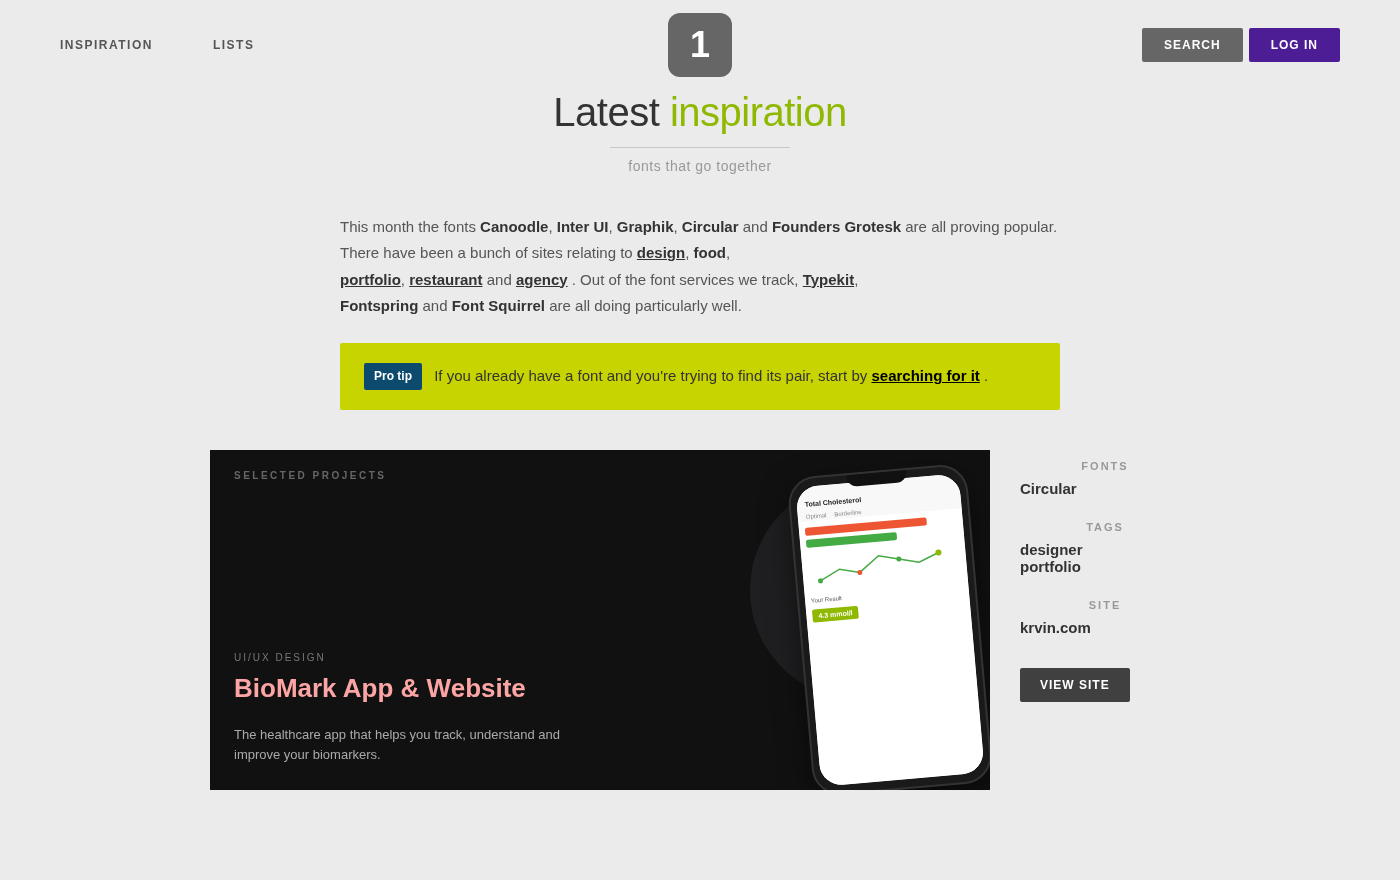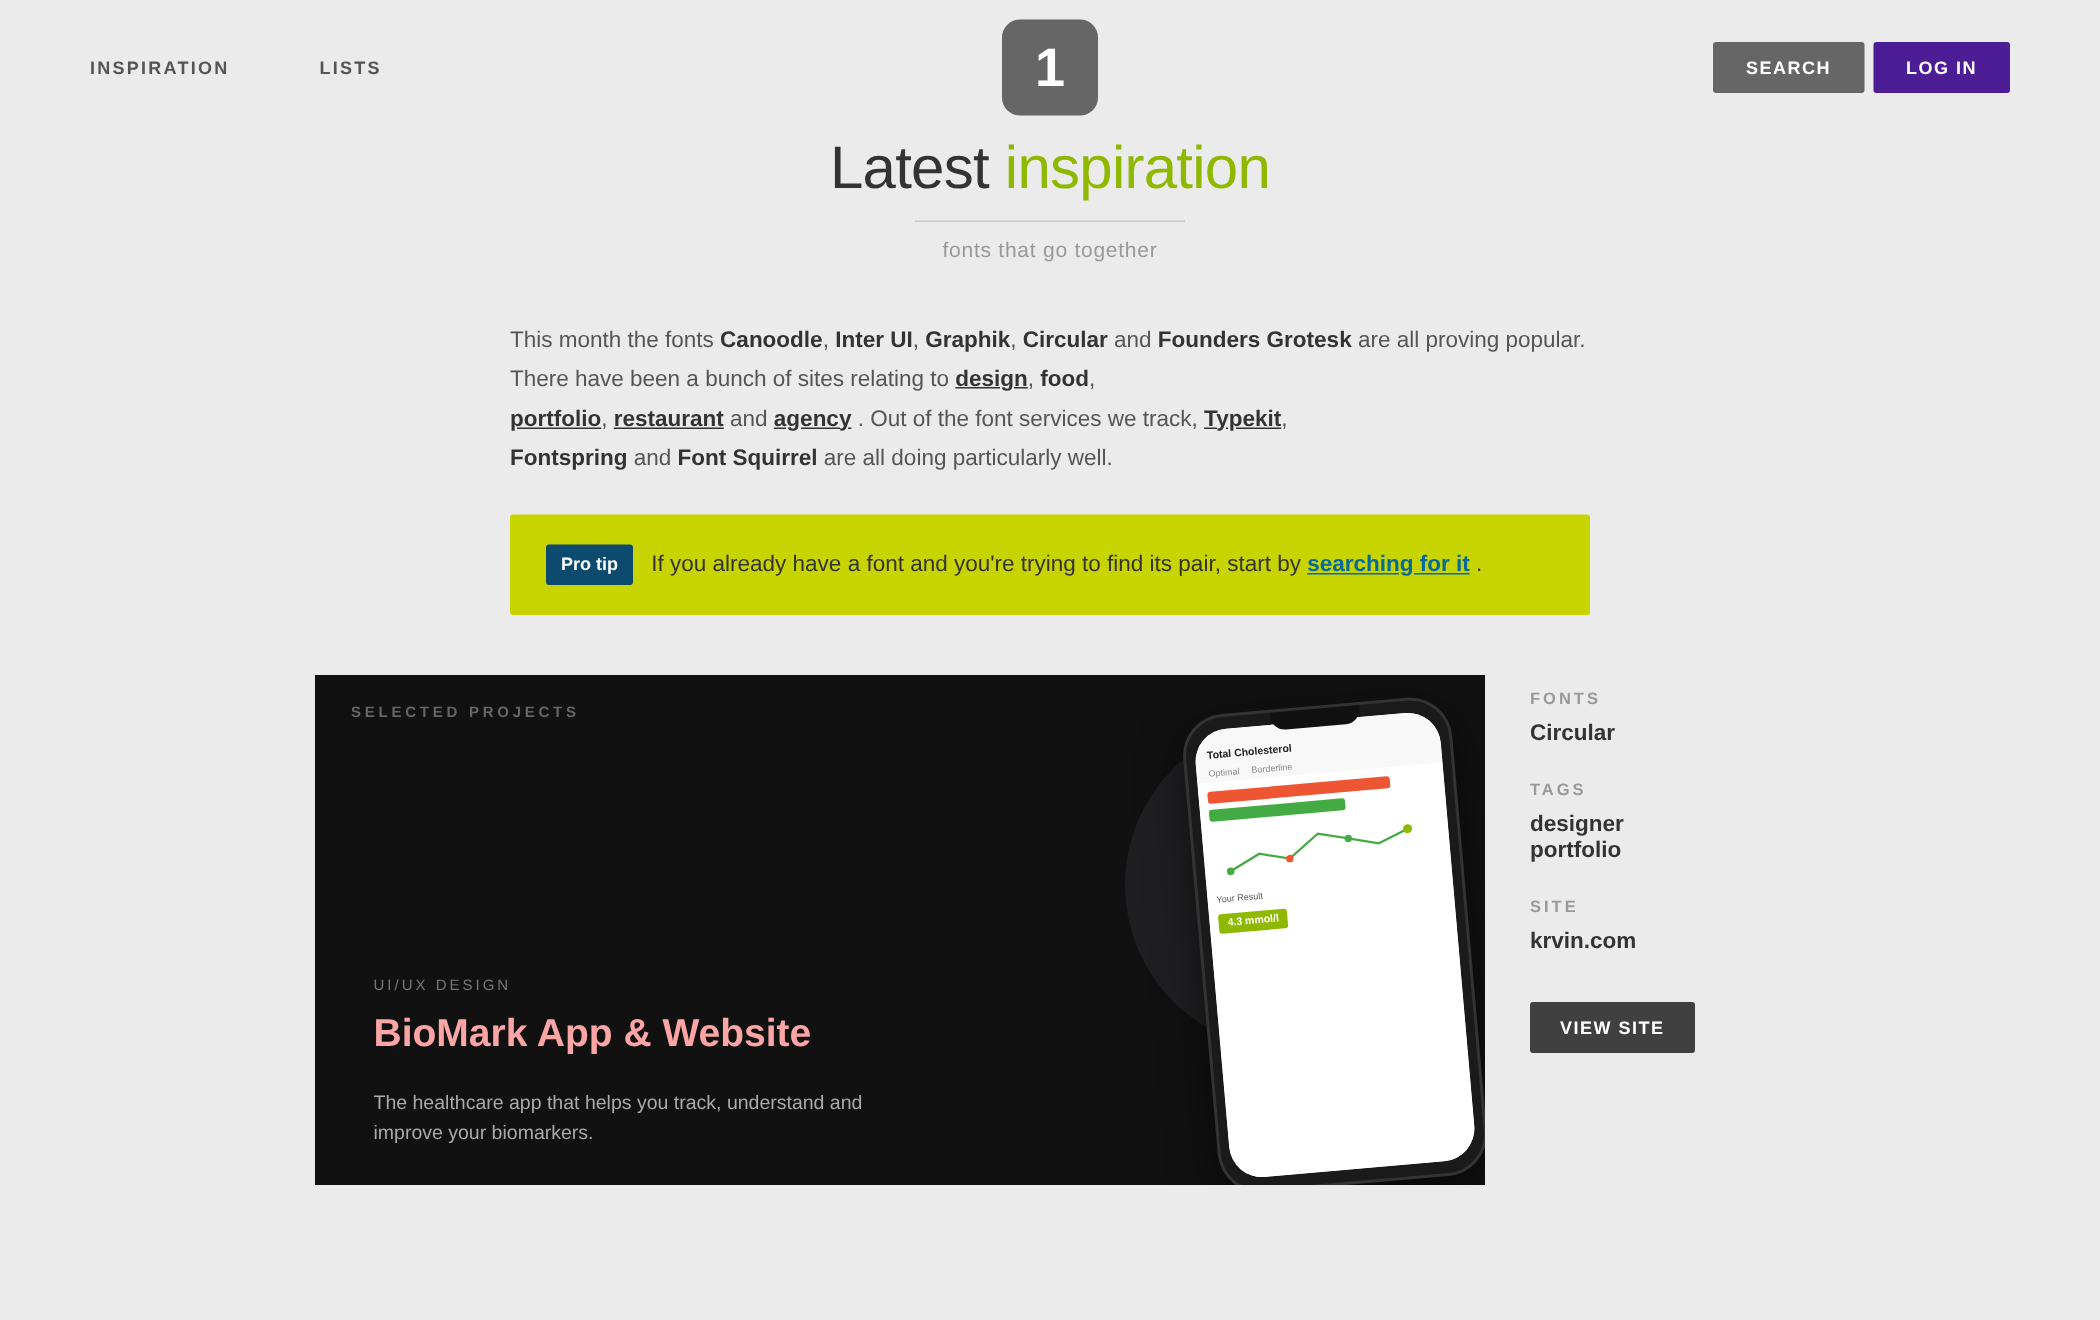--- a/index.html
+++ b/index.html
@@ -145,21 +145,21 @@
       padding: 4px 10px;
       border-radius: 2px;
       margin-right: 8px;
       vertical-align: middle;
     }
     .pro-tip-text {
       display: inline;
     }
     .pro-tip-link {
       font-weight: 700;
-      color: #0369a1;
+      color: #000000;
       text-decoration: underline;
       cursor: pointer;
     }
     .phone-mockup {
       width: 180px;
       height: 320px;
       background: #1a1a1a;
       border-radius: 28px;
       border: 2px solid #333;
       position: relative;
@@ -217,20 +217,21 @@
     .sidebar-section {
       margin-bottom: 24px;
     }
     .sidebar-label {
       font-size: 11px;
       font-weight: 600;
       letter-spacing: 2px;
       color: #999;
       text-transform: uppercase;
       margin-bottom: 8px;
+      text-align: center;
     }
     .sidebar-value {
       font-size: 15px;
       font-weight: 700;
       color: #333;
       cursor: pointer;
       display: block;
       text-decoration: none;
     }
 
@@ -333,21 +334,21 @@
 
   <div class="content-with-sidebar">
 
     <div class="project-wrapper">
       <div class="project-card-main">
 
         <div class="project-selected-label">SELECTED PROJECTS</div>
 
         <div style="display: flex; height: 340px; align-items: flex-end; position: relative;">
 
-          <div style="padding: 60px 39px 24px; flex: 1; z-index: 2;">
+          <div style="padding: 60px 24px 24px; flex: 1; z-index: 2;">
             <div style="font-size: 10px; color: #777; letter-spacing: 2px; text-transform: uppercase; margin-bottom: 10px;">UI/UX DESIGN</div>
             <div style="font-size: 26px; font-weight: 700; color: #fca5a5; margin-bottom: 20px; line-height: 1.2;">BioMark App &amp; Website</div>
             <div style="font-size: 13px; color: #aaa; line-height: 1.6; max-width: 340px;">The healthcare app that helps you track, understand and improve your biomarkers.</div>
           </div>
 
           <div style="width: 260px; height: 340px; position: relative; flex-shrink: 0;">
 
             <div style="position: absolute; width: 220px; height: 220px; background: rgba(200,200,230,0.08); border-radius: 50%; top: 30px; right: 20px;"></div>
 
             <div class="phone-mockup" style="position: absolute; top: 20px; right: 10px;">

